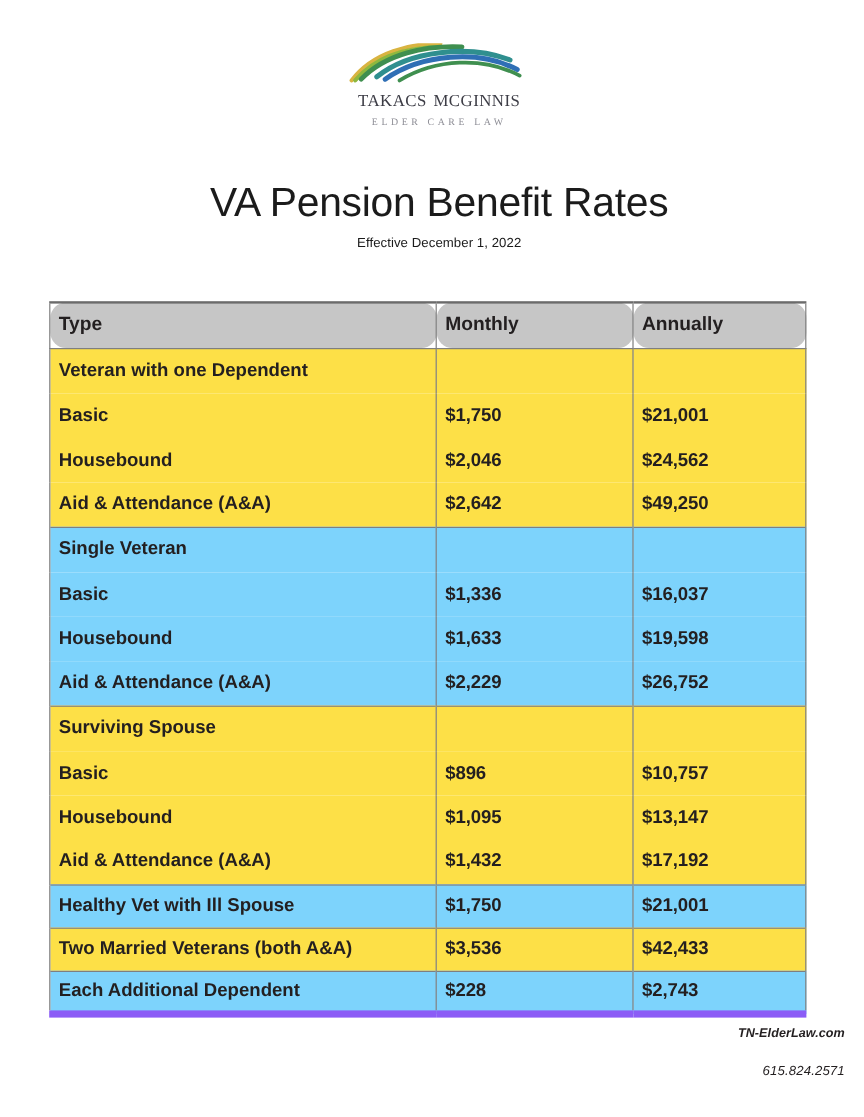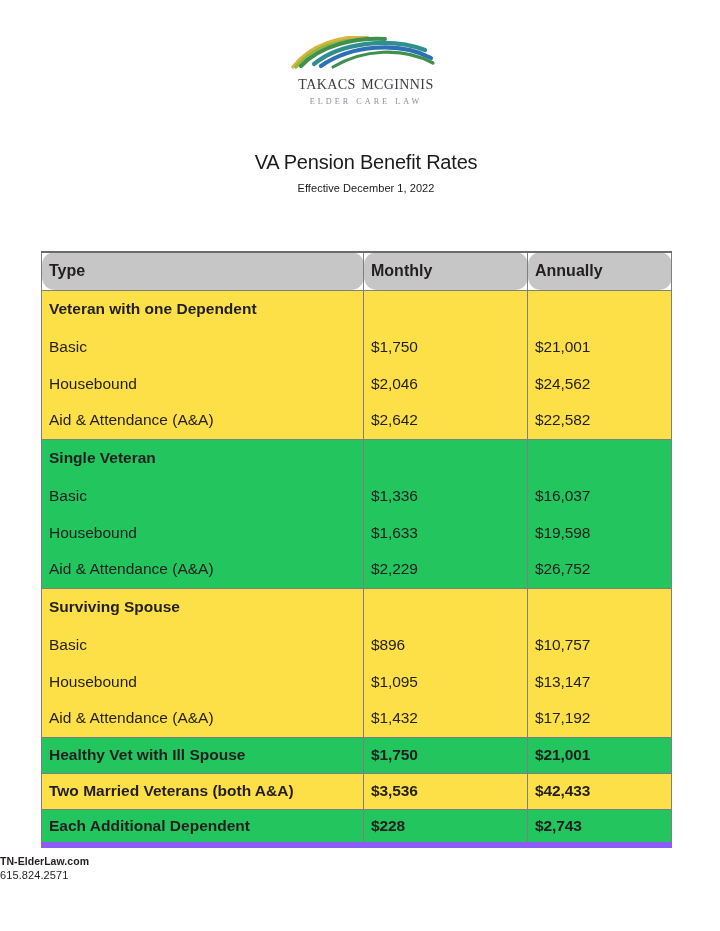--- a/index.html
+++ b/index.html
@@ -59,21 +59,21 @@
     text-align: right;
   }
 
   
   .title-block {
     width: 100%;
     text-align: center;
     margin-top: 45px;
   }
   .doc-title {
-    font-size: 20px;
+    font-size: 34px;
     font-weight: 400;
     color: #1b1b1b;
     letter-spacing: -0.2px;
     line-height: 1.1;
   }
   .doc-subtitle {
     font-size: 11px;
     font-weight: normal;
     color: #1b1b1b;
     margin-top: 9px;
@@ -98,70 +98,71 @@
   table.rates col.c-annual { width: 144px; }
 
   table.rates th, table.rates td {
     padding: 0 0 0 7px;
     vertical-align: middle;
     text-align: left;
     height: 37px;
     box-sizing: border-box;
     border-left: 1px solid #7f7f7f;
     border-right: 1px solid #7f7f7f;
-    font-weight: 400;
+    font-weight: 700;
     white-space: nowrap;
   }
 
   table.rates thead th {
     background: #c6c6c6;
     font-weight: bold;
     font-size: 16px;
     border-top: 2px solid #6b6b6b;
     border-bottom: 1px solid #7f7f7f;
     height: 38px;
     border-radius: 13px;
   }
 
   tr.group-head td {
     font-weight: bold;
     border-top: 1px solid #7f7f7f;
     height: 38px;
   }
-  tr.shaded td { background: #22c55e; }
+  tr.shaded td { background: #7dd3fc; }
   tr.plain td  { background: #fde047; }
 
   tr.single-row td {
     font-weight: bold;
     border-top: 1px solid #7f7f7f;
     height: 36px;
   }
   tr.last-row td { border-bottom: 6px solid #8b5cf6; }
 
   td.num { letter-spacing: -0.1px; margin-left: 12px; }
 
   
   .footer {
     position: absolute;
     left: 0;
-    right: 0;
+    right: 16px;
     top: 855px;
-    text-align: left;
+    text-align: right;
+    font-style: italic;
   }
   .footer .site {
     font-size: 10.5px;
     font-weight: bold;
     color: #231f20;
     letter-spacing: 0.05px;
   }
   .footer .phone {
     font-size: 11px;
     font-weight: 400;
     color: #231f20;
-    margin-top: 2px;
+    margin-top: 20px;
     letter-spacing: 0.1px;
   }
 </style>
 </head>
 <body>
 
 <div class="page">
 
   <div class="logo-block">
     <svg class="logo-arc" viewBox="0 0 170 34">
@@ -207,21 +208,21 @@
             <td class="num">$21,001</td>
           </tr>
           <tr class="plain">
             <td>Housebound</td>
             <td class="num">$2,046</td>
             <td class="num">$24,562</td>
           </tr>
           <tr class="plain">
             <td>Aid &amp; Attendance (A&amp;A)</td>
             <td class="num">$2,642</td>
-            <td class="num">$22,582</td>
+            <td class="num">$49,250</td>
           </tr>
           <tr class="group-head shaded">
             <td>Single Veteran</td>
             <td></td>
             <td></td>
           </tr>
           <tr class="shaded">
             <td>Basic</td>
             <td class="num">$1,336</td>
             <td class="num">$16,037</td>

